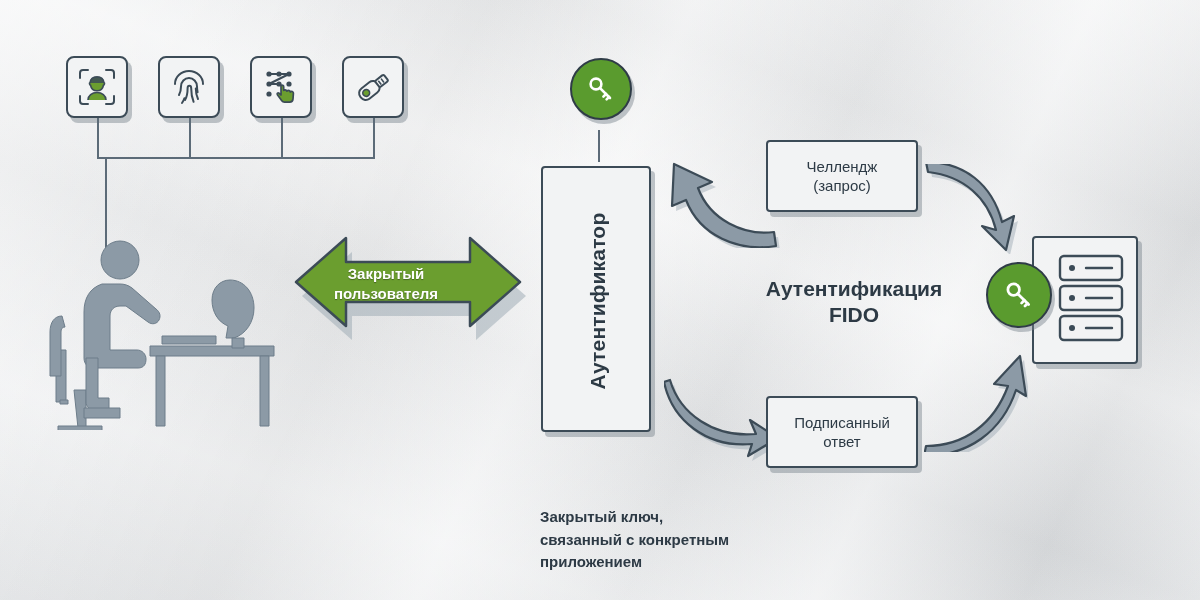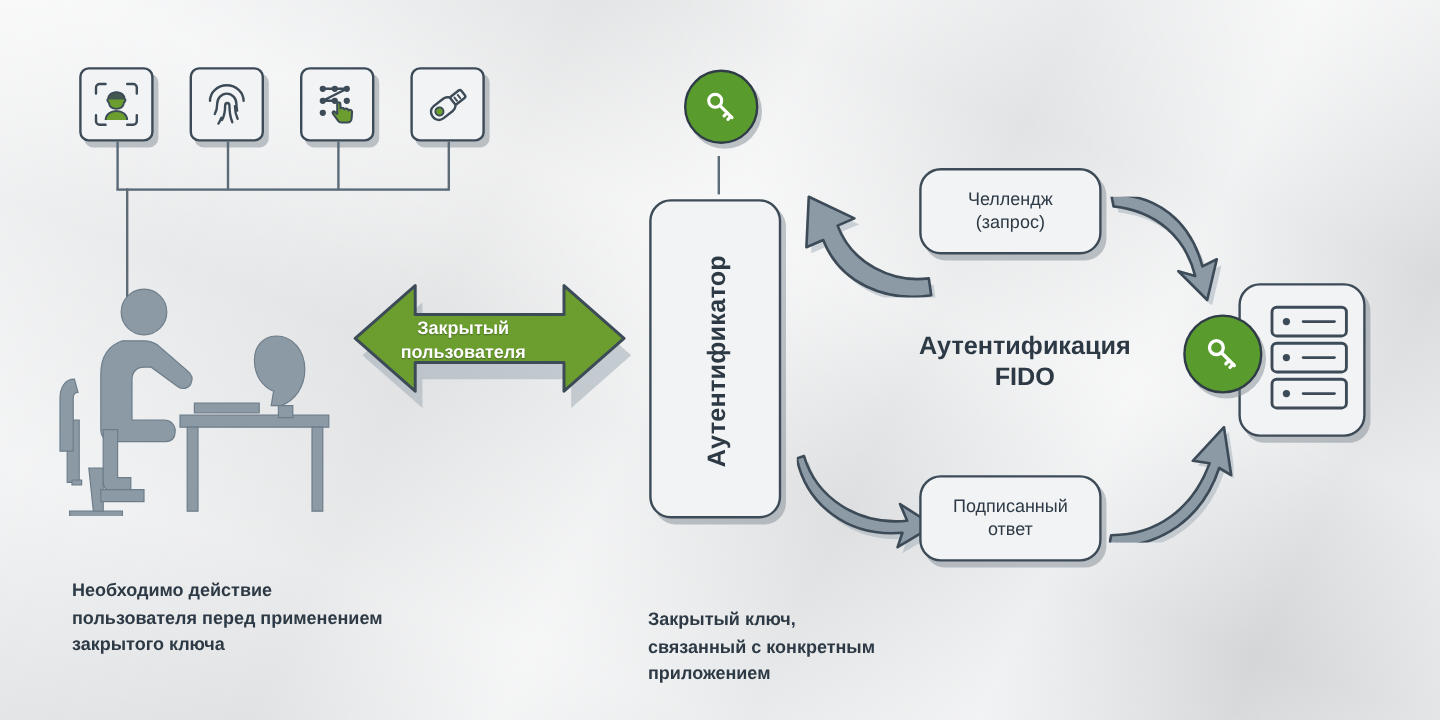--- a/index.html
+++ b/index.html
@@ -27,21 +27,21 @@
       radial-gradient(ellipse at 30% 30%, #f4f5f6 0%, #e6e8ea 60%, #dcdfe2 100%);
     pointer-events: none;
   }
 
   .abs { position: absolute; }
 
   
   .card {
     background: #f2f3f4;
     border: 2px solid #3c4b57;
-    border-radius: 18px;
+    border-radius: 4px;
     box-shadow: 4px 5px 0 rgba(120,130,140,0.45);
     box-sizing: border-box;
   }
 
   
   .bio-icon {
     width: 62px;
     height: 62px;
     border-radius: 8px;
     display: flex;
@@ -239,23 +239,20 @@
         <path d="M216 116 h9 v70 h-9z"></path>
 
         <path d="M118 96 h54 v8 h-54z"></path>
 
         <path d="M186 40 c14 0 24 12 24 28 0 14-8 26-20 30 h-8 l2-12 c-10-4-16-14-16-26 0-12 8-20 18-20z"></path>
         <path d="M188 98 h12 v10 h-12z"></path>
       </g>
     </svg>
   </div>
 
-  <div class="caption abs" id="caption-user">Необходимо действие
-пользователя перед применением
-закрытого ключа</div>
 
   <div class="abs" style="left:288px; top:228px;">
     <svg width="240" height="135" viewBox="0 0 240 135">
       <path d="M58 10 L58 34 L182 34 L182 10 L232 54 L182 98 L182 74 L58 74 L58 98 L8 54 Z" transform="translate(6,14)" fill="#9aa7b2" opacity="0.5"></path>
       <path d="M58 10 L58 34 L182 34 L182 10 L232 54 L182 98 L182 74 L58 74 L58 98 L8 54 Z" fill="#6b9e2f" stroke="#3c4b57" stroke-width="2.5" stroke-linejoin="round"></path>
     </svg>
   </div>
   <div class="green-arrow-label">Закрытый
 пользователя</div>
 

